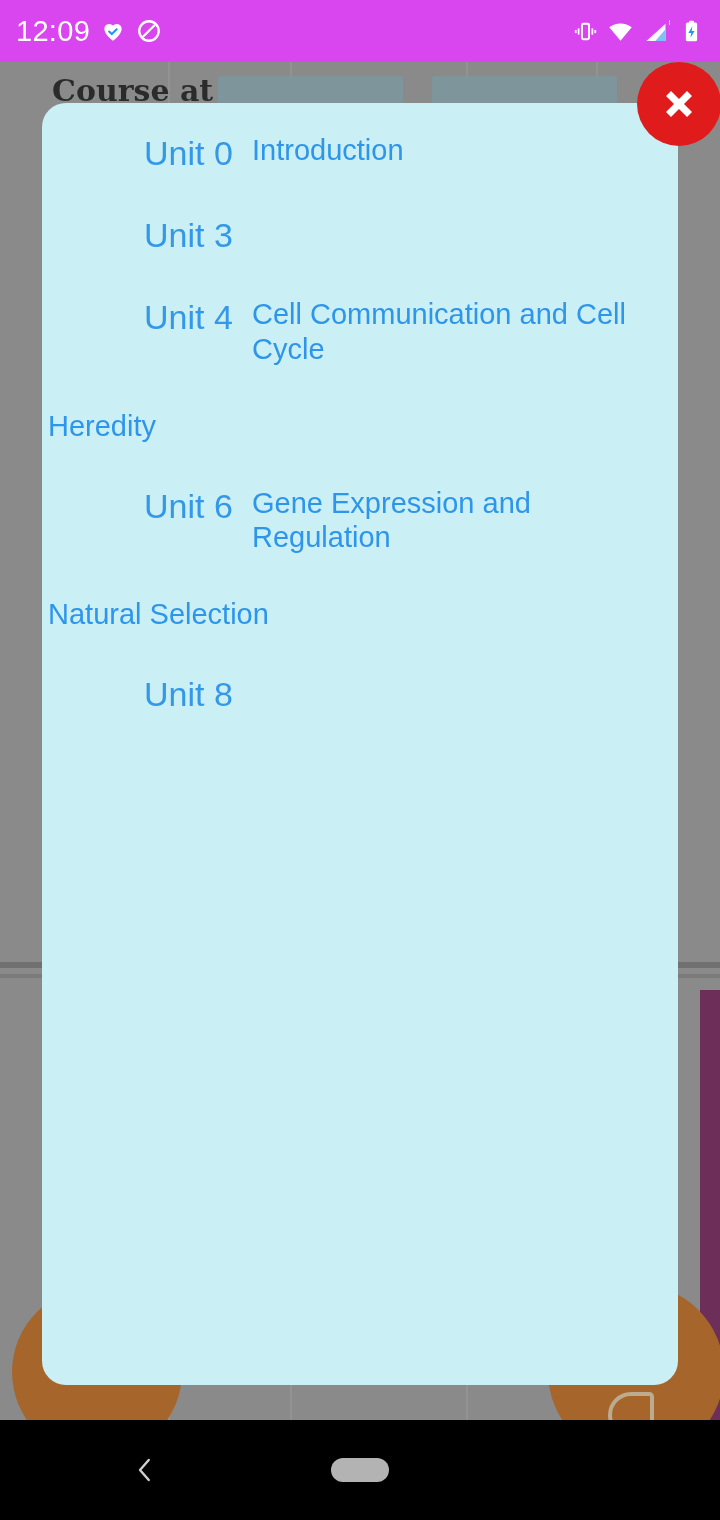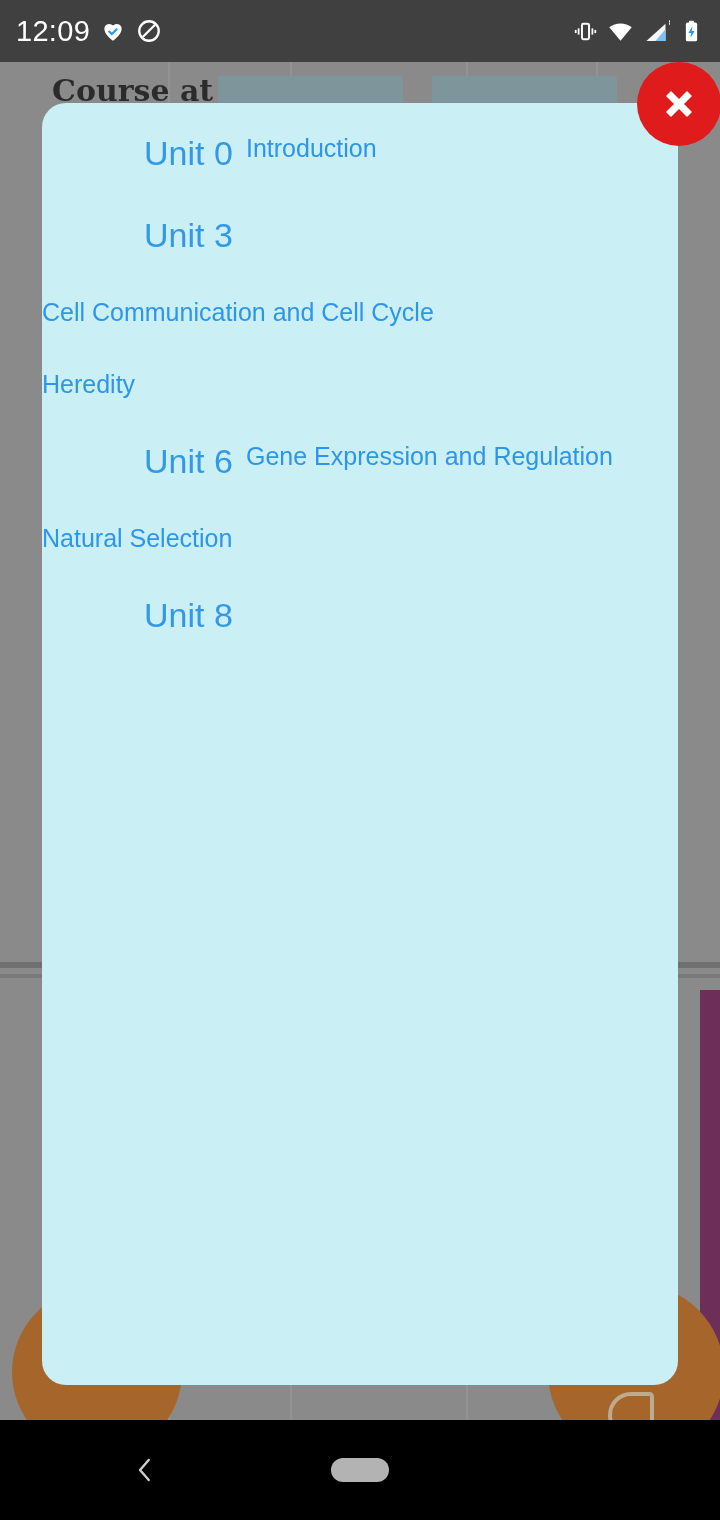--- a/index.html
+++ b/index.html
@@ -13,21 +13,21 @@
     position:relative;
     width:720px; height:1520px;
     background:#000;
     overflow:hidden;
   }
 
   
   .status-bar {
     position:absolute; top:0; left:0;
     width:720px; height:62px;
-    background:#404040;
+    background:#d946ef;
     display:flex; align-items:center;
     padding:0 16px;
     z-index:60;
   }
   .status-left { display:flex; align-items:center; gap:10px; }
   .status-clock {
     color:#ffffff; font-size:29px; font-weight:400;
     letter-spacing:0.3px; line-height:1;
   }
   .status-right {
@@ -159,23 +159,24 @@
     text-align:left;
     padding-left:102px;
     color:#3498e8;
     font-size:34px;
     line-height:1.18;
     white-space:nowrap;
   }
   .unit-name {
     flex:1;
     color:#2d95ea;
-    font-size:25px;
+    font-size:29px;
     line-height:1.2;
     word-wrap:break-word;
+    margin-left:6px;
   }
 
   
   .close-btn {
     position:absolute;
     left:637px; top:62px;
     width:84px; height:84px;
     border-radius:50%;
     background:#e01b1b;
     z-index:70;
@@ -267,20 +268,21 @@
         <div class="unit-name">Introduction</div>
       </div>
 
 
 
       <div class="unit-row">
         <div class="unit-num">Unit 3</div>
       </div>
 
       <div class="unit-row">
+        <div class="unit-num">Unit 4</div>
         <div class="unit-name">Cell Communication and Cell Cycle</div>
       </div>
 
       <div class="unit-row">
         <div class="unit-name">Heredity</div>
       </div>
 
       <div class="unit-row">
         <div class="unit-num">Unit 6</div>
         <div class="unit-name">Gene Expression and Regulation</div>

